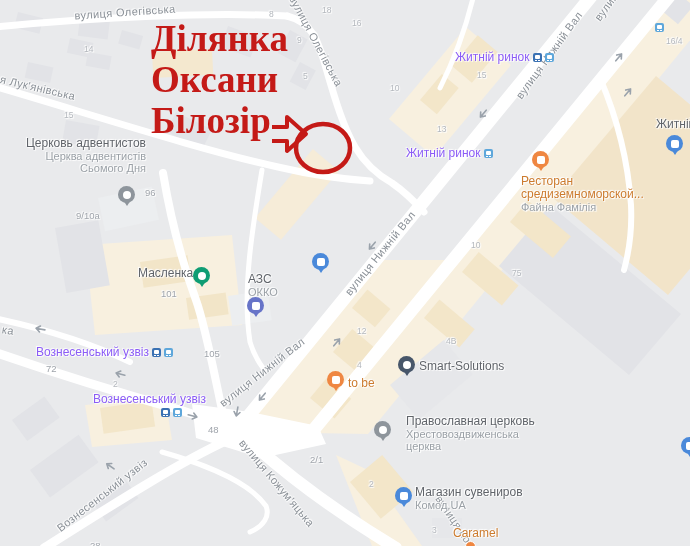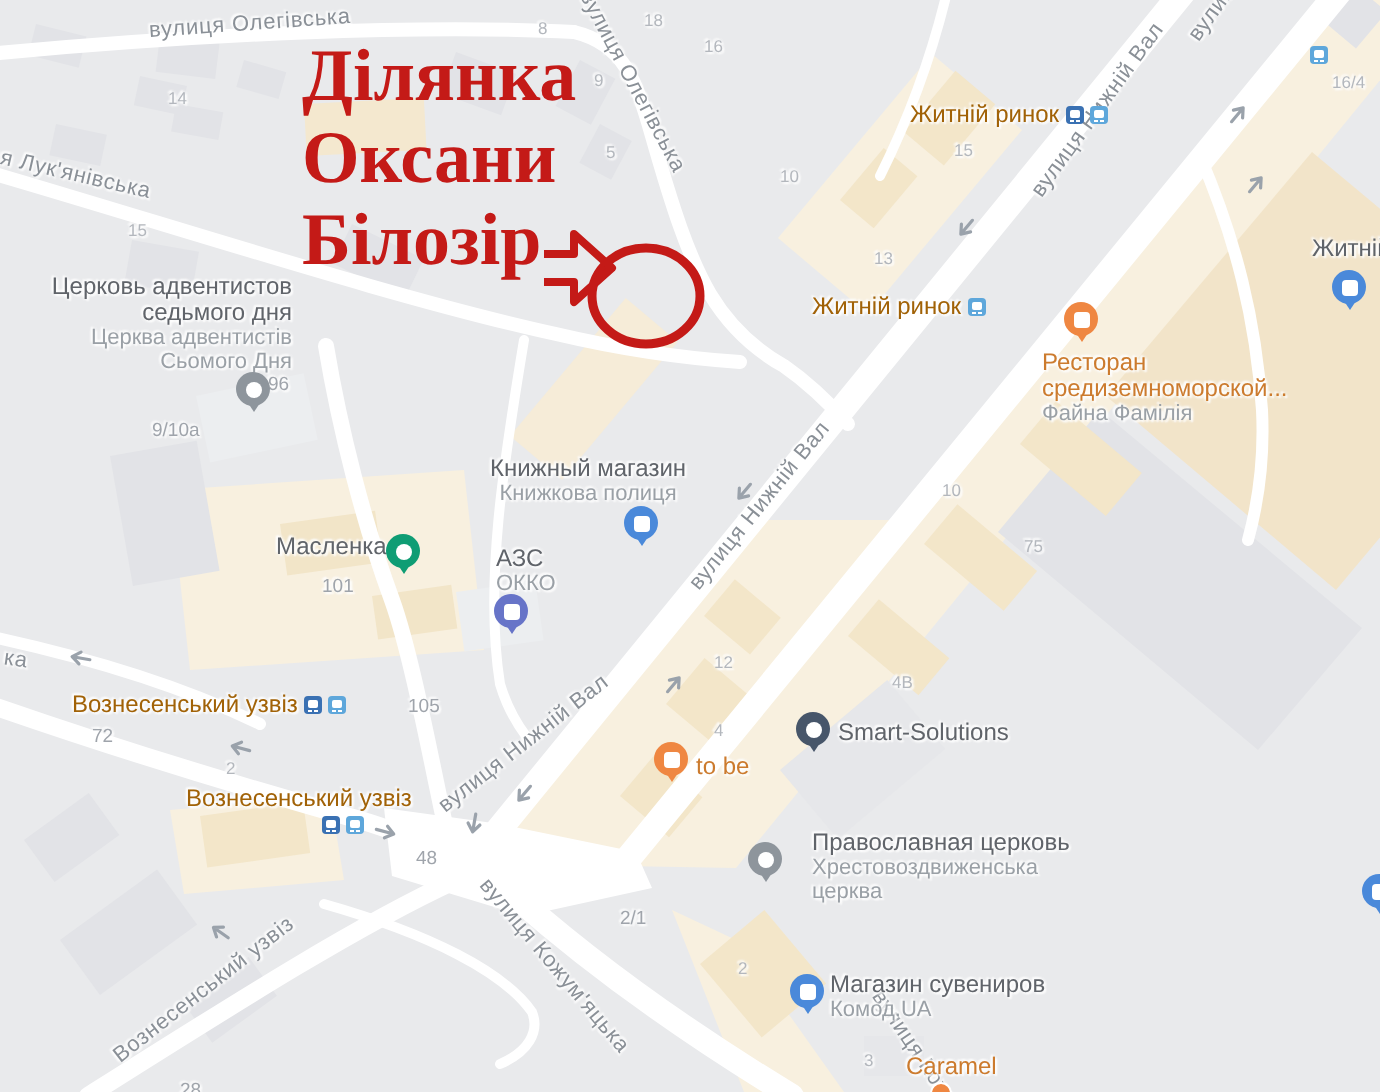--- a/index.html
+++ b/index.html
@@ -2,21 +2,21 @@
 <html><head>
 <meta charset="utf-8">
 <style>
   html,body{margin:0;padding:0;background:#fff;}
   #app{position:relative;width:690px;height:546px;overflow:hidden;background:#e9eaec;
        font-family:"Liberation Sans","DejaVu Sans",sans-serif;}
   #app svg{position:absolute;left:0;top:0;}
   .lbl{position:absolute;white-space:nowrap;
        text-shadow:0 0 2px #fff,0 0 2px #fff,1px 1px 1px #fff,-1px -1px 1px #fff;}
   .street{font-size:11px;color:#8a9097;letter-spacing:.4px;}
-  .transit{font-size:12px;font-weight:500;color:#a16207;display:flex;align-items:center;gap:3px;}
+  .transit{font-size:12px;font-weight:500;color:#8b5cf6;display:flex;align-items:center;gap:3px;}
   .tb{display:inline-block;width:9px;height:9px;border-radius:2px;position:relative;flex:0 0 auto;}
   .tb.dark{background:#3a71b3;}
   .tb.light{background:#5ea7db;}
   .tb::after{content:'';position:absolute;left:2px;top:2px;width:5px;height:4px;background:#fff;border-radius:1px;}
   .tb::before{content:'';position:absolute;left:2px;bottom:1px;width:2px;height:1px;background:#fff;box-shadow:3px 0 0 #fff;}
   .poi{font-size:12px;font-weight:500;color:#60646a;line-height:13px;}
   .poi .sub{font-size:11px;font-weight:400;color:#9aa0a6;line-height:12px;}
   .poi.orange{color:#cc7b2e;}
   .poi.right{text-align:right;}
   .poi.center{text-align:center;}
@@ -255,39 +255,34 @@
     </div>
     <div style="display:flex;gap:3px;margin:2px 0 0 68px;">
       <span class="tb dark"></span>
       <span class="tb light"></span>
     </div>
   </div>
   <span class="tb light" style="position:absolute;left:655px;top:23px;"></span>
 
   <div class="lbl poi right" style="left:18px;top:137px;width:128px;">
     <div>Церковь адвентистов</div>
-    <div>седьмого дня</div>
     <div class="sub">Церква адвентистів</div>
     <div class="sub">Сьомого Дня</div>
   </div>
   <div class="pin grey" style="left:118px;top:186px;">
       <span class="g round"></span>
     </div>
 
   <div class="lbl poi" style="left:138px;top:267px;">
     <div>Масленка</div>
   </div>
   <div class="pin green" style="left:193px;top:267px;">
       <span class="g round"></span>
     </div>
 
-  <div class="lbl poi center" style="left:294px;top:228px;transform:translateX(-50%);">
-    <div>Книжный магазин</div>
-    <div class="sub">Книжкова полиця</div>
-  </div>
   <div class="pin blue" style="left:312px;top:253px;">
       <span class="g"></span>
     </div>
 
   <div class="lbl poi" style="left:248px;top:273px;">
     <div>АЗС</div>
     <div class="sub">ОККО</div>
   </div>
   <div class="pin indigo" style="left:247px;top:297px;">
       <span class="g"></span>
@@ -343,21 +338,21 @@
   </div>
   <div class="pin blue" style="left:666px;top:135px;">
       <span class="g"></span>
     </div>
   <div class="pin blue" style="left:681px;top:437px;">
       <span class="g"></span>
     </div>
 
   <span class="lbl num" style="left:84px;top:44px;">14</span>
   <span class="lbl num" style="left:64px;top:110px;">15</span>
-  <span class="lbl num big" style="left:99px;top:187px;margin-left:35px;">96</span>
+  <span class="lbl num big" style="left:110px;top:187px;margin-left:35px;">96</span>
   <span class="lbl num big" style="left:76px;top:210px;">9/10а</span>
   <span class="lbl num big" style="left:161px;top:288px;">101</span>
   <span class="lbl num big" style="left:204px;top:348px;">105</span>
   <span class="lbl num big" style="left:46px;top:363px;">72</span>
   <span class="lbl num" style="left:113px;top:379px;">2</span>
   <span class="lbl num big" style="left:90px;top:524px;margin-top:16px;">28</span>
   <span class="lbl num big" style="left:208px;top:424px;">48</span>
   <span class="lbl num big" style="left:310px;top:454px;">2/1</span>
   <span class="lbl num" style="left:269px;top:9px;">8</span>
   <span class="lbl num" style="left:322px;top:5px;">18</span>

